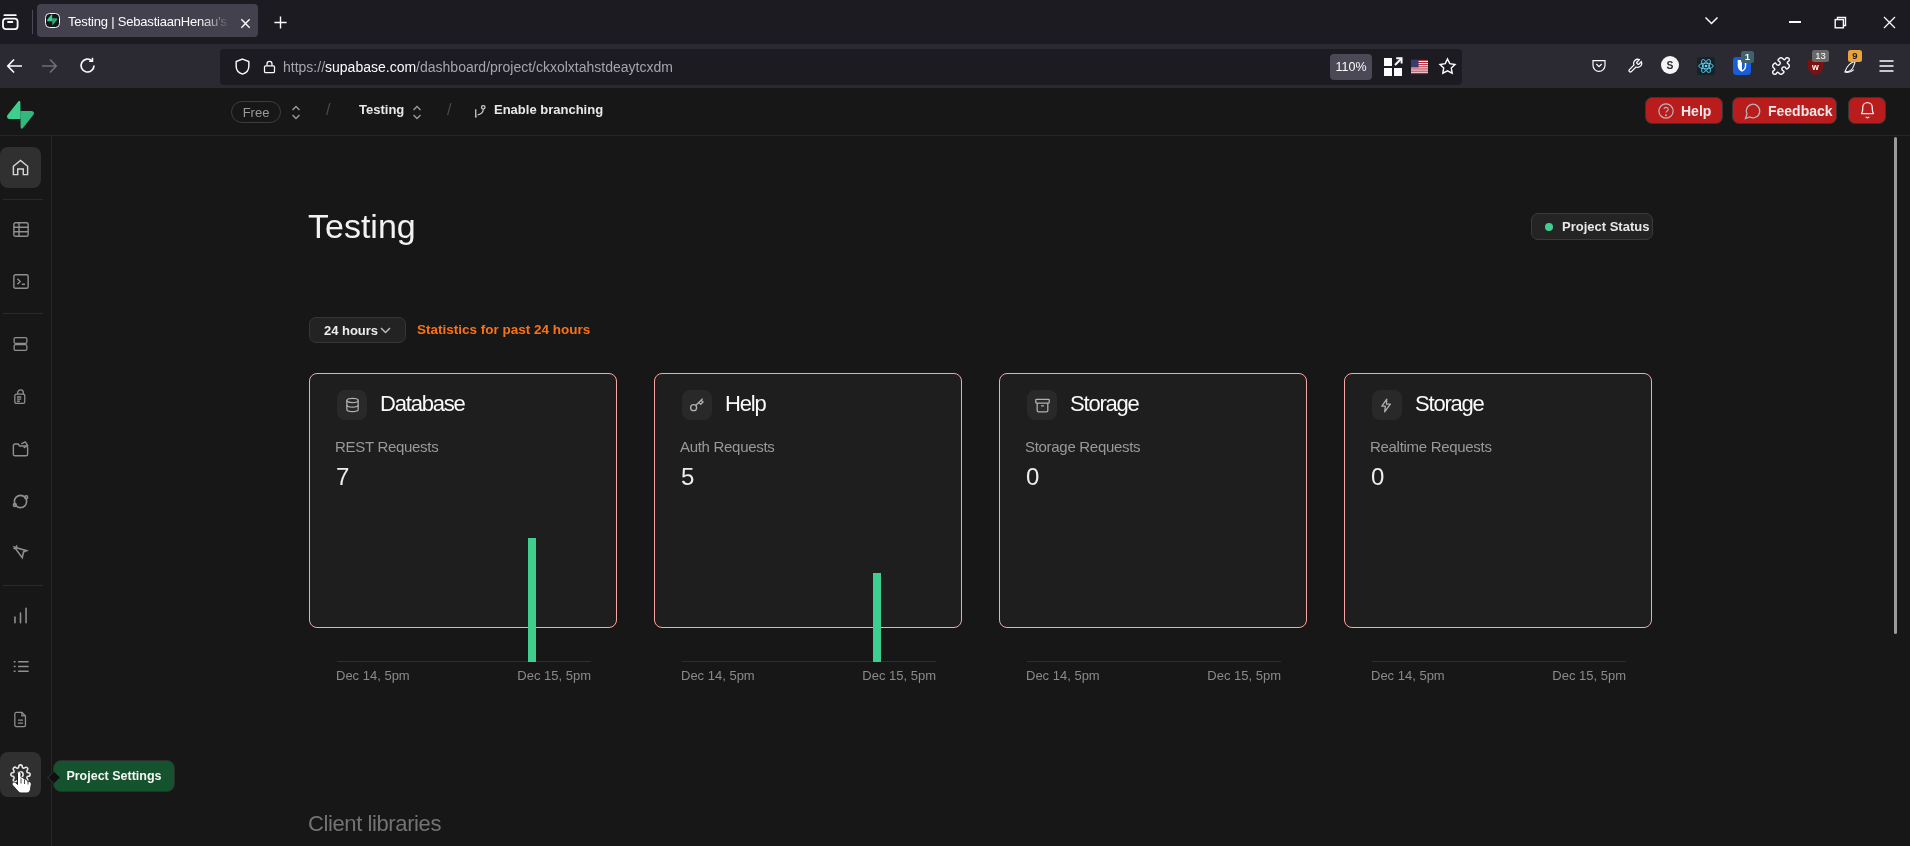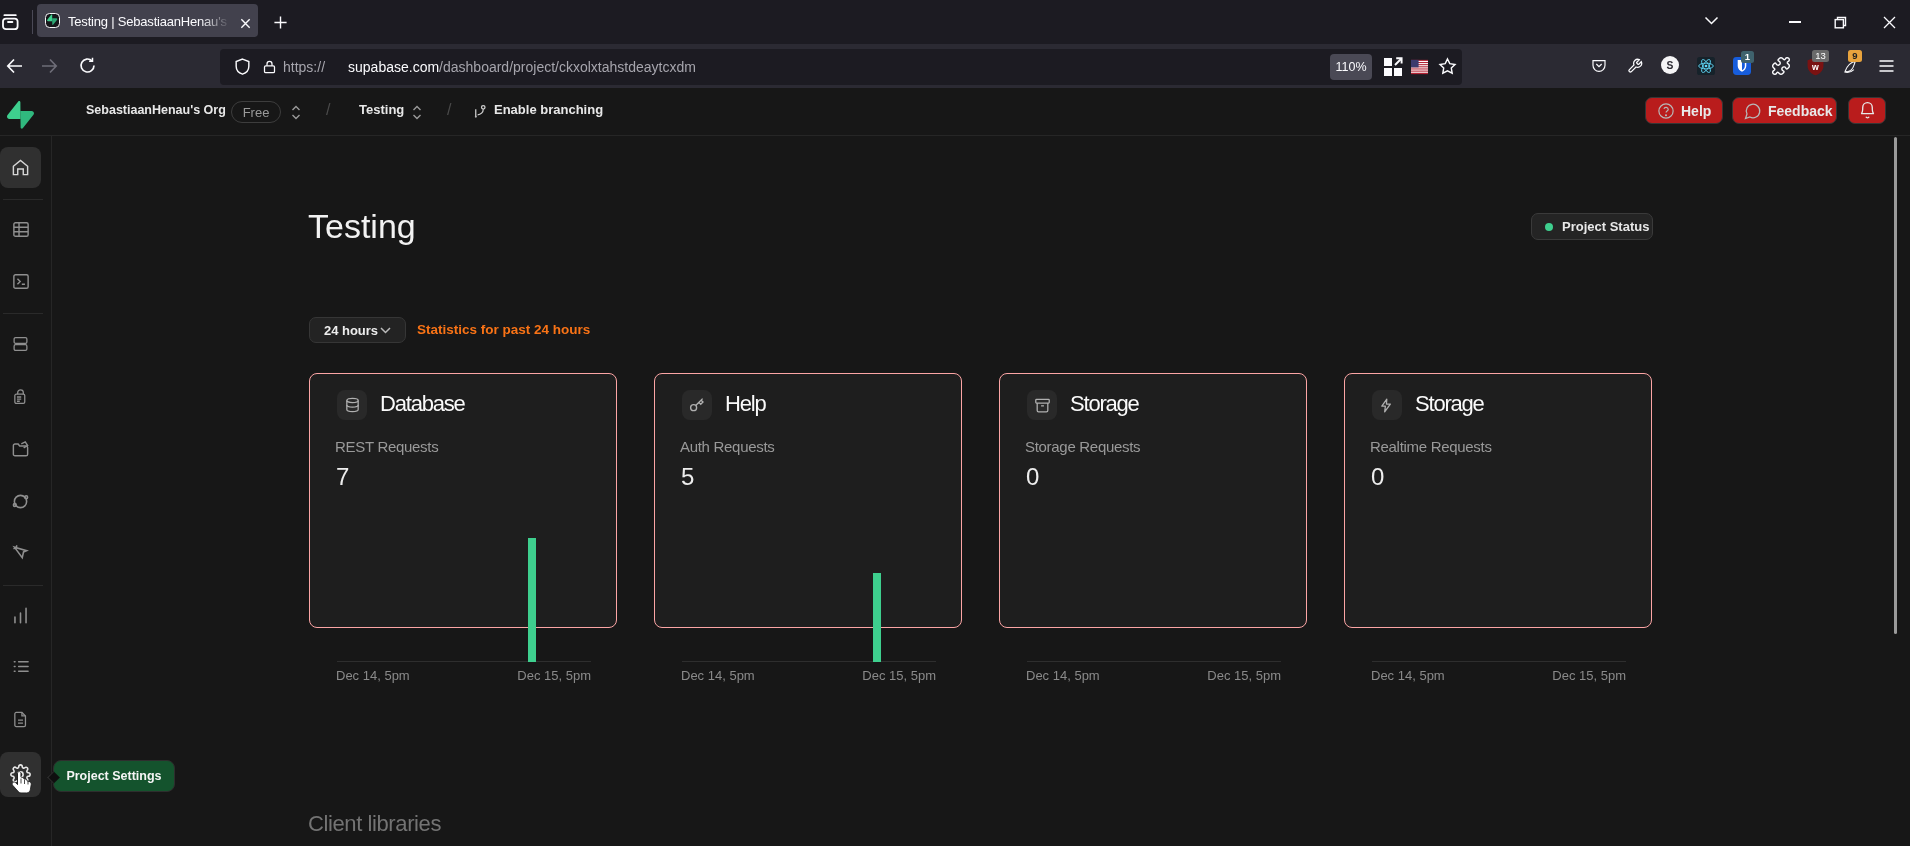--- a/index.html
+++ b/index.html
@@ -10,21 +10,21 @@
 
   
   #tabbar { position:absolute; left:0; top:0; width:1910px; height:44px; background:#1c1b22; }
   #tab { position:absolute; left:37px; top:4px; width:221px; height:33px; background:#42414d; border-radius:4px; }
   #tabfav { position:absolute; left:8px; top:9px; width:15px; height:15px; background:#17171b; border:1.5px solid #f5f5f7; border-radius:4.5px; }
   #tabtitle { position:absolute; left:31px; top:8px; width:166px; height:19px; font-size:13px; letter-spacing:-0.2px; line-height:19px; color:#fbfbfe; white-space:nowrap; overflow:hidden;
      -webkit-mask-image:linear-gradient(90deg,#000 80%,transparent 98%); mask-image:linear-gradient(90deg,#000 80%,transparent 98%); }
   #navbar { position:absolute; left:0; top:44px; width:1910px; height:44px; background:#2b2a33; }
   #urlbar { position:absolute; left:220px; top:5px; width:1242px; height:36px; background:#1c1b22; border-radius:4px; }
   .urltxt { position:absolute; left:63px; top:10px; font-size:14px; color:#a6a5ad; white-space:nowrap; }
-  .urltxt b { color:#fbfbfe; font-weight:normal;margin-left:23px; }
+  .urltxt b { color:#fbfbfe; font-weight:normal; }
   #zoombadge { position:absolute; left:1110px; top:5px; width:42px; height:26px; background:#4a4955; border-radius:4px;
      color:#fbfbfe; font-size:12.5px; text-align:center; line-height:26px; }
 
   
   #dash { position:absolute; left:0; top:88px; width:1910px; height:758px; background:#171717; }
   #dashheader { position:absolute; left:0; top:0; width:1910px; height:48px; border-bottom:1px solid #262626; }
   #sidebar { position:absolute; left:0; top:48px; width:52px; height:710px; border-right:1px solid #262626; }
   .sideicon { position:absolute; left:0; width:41px; display:flex; justify-content:center; color:#8f8f8f; }
   .sidesep { position:absolute; left:3px; width:40px; border-top:1px solid #2a2a2a; }
   .crumb { position:absolute; top:0; height:48px; display:flex; align-items:center; padding-bottom:5px; font-size:13px; color:#e8e8e8; font-weight:bold; }
@@ -191,21 +191,20 @@
       <path d="M0.5 1h14M0.5 6h14M0.5 11h14"></path>
     </svg>
 </div>
 
 <div id="dash">
   <div id="dashheader">
     <svg class="abs" style="left:7px;top:13px" width="27" height="28" viewBox="0 0 109 113" fill="none">
         <path d="M63.708 110.284c-2.86 3.601-8.658 1.628-8.727-2.97l-1.007-67.251h45.22c8.19 0 12.758 9.46 7.665 15.874l-43.151 54.347Z" fill="#30b87e"></path>
         <path d="M45.317 2.071c2.86-3.601 8.657-1.628 8.726 2.97l.442 67.251H9.83c-8.19 0-12.759-9.46-7.665-15.875L45.317 2.071Z" fill="#3ecf8e"></path>
       </svg>
-    <div class="crumb" style="left:86px;font-size:12.5px">SebastiaanHenau's Org</div>
     <div class="abs" style="left:231px;top:13px;width:50px;height:22px;border:1px solid #3d3d3d;border-radius:11px;color:#9a9a9a;font-size:13px;text-align:center;line-height:21px">Free</div>
     <svg class="abs" style="left:291px;top:17px" width="10" height="15" viewBox="0 0 10 15" fill="none" stroke="#9a9a9a" stroke-width="1.4">
         <path d="M1.5 5L5 1.5 8.5 5M1.5 10L5 13.5 8.5 10"></path>
       </svg>
     <div class="crumb slash" style="left:326px">/</div>
     <div class="crumb" style="left:359px">Testing</div>
     <svg class="abs" style="left:412px;top:17px" width="10" height="15" viewBox="0 0 10 15" fill="none" stroke="#9a9a9a" stroke-width="1.4">
         <path d="M1.5 5L5 1.5 8.5 5M1.5 10L5 13.5 8.5 10"></path>
       </svg>
     <div class="crumb slash" style="left:447px">/</div>

